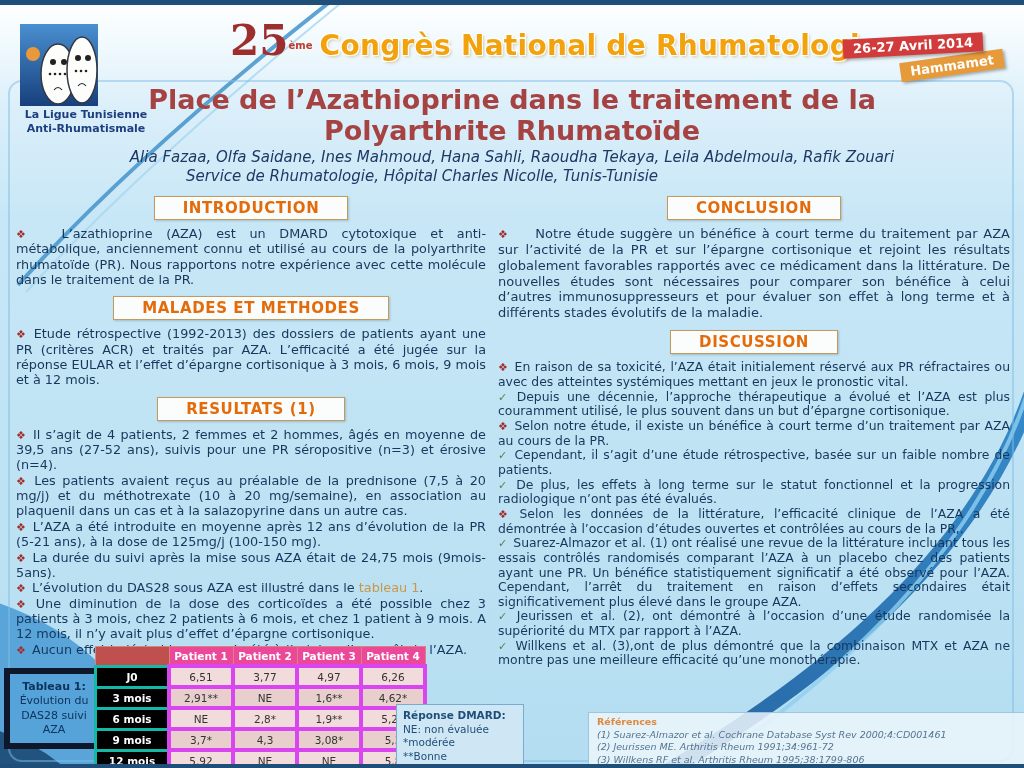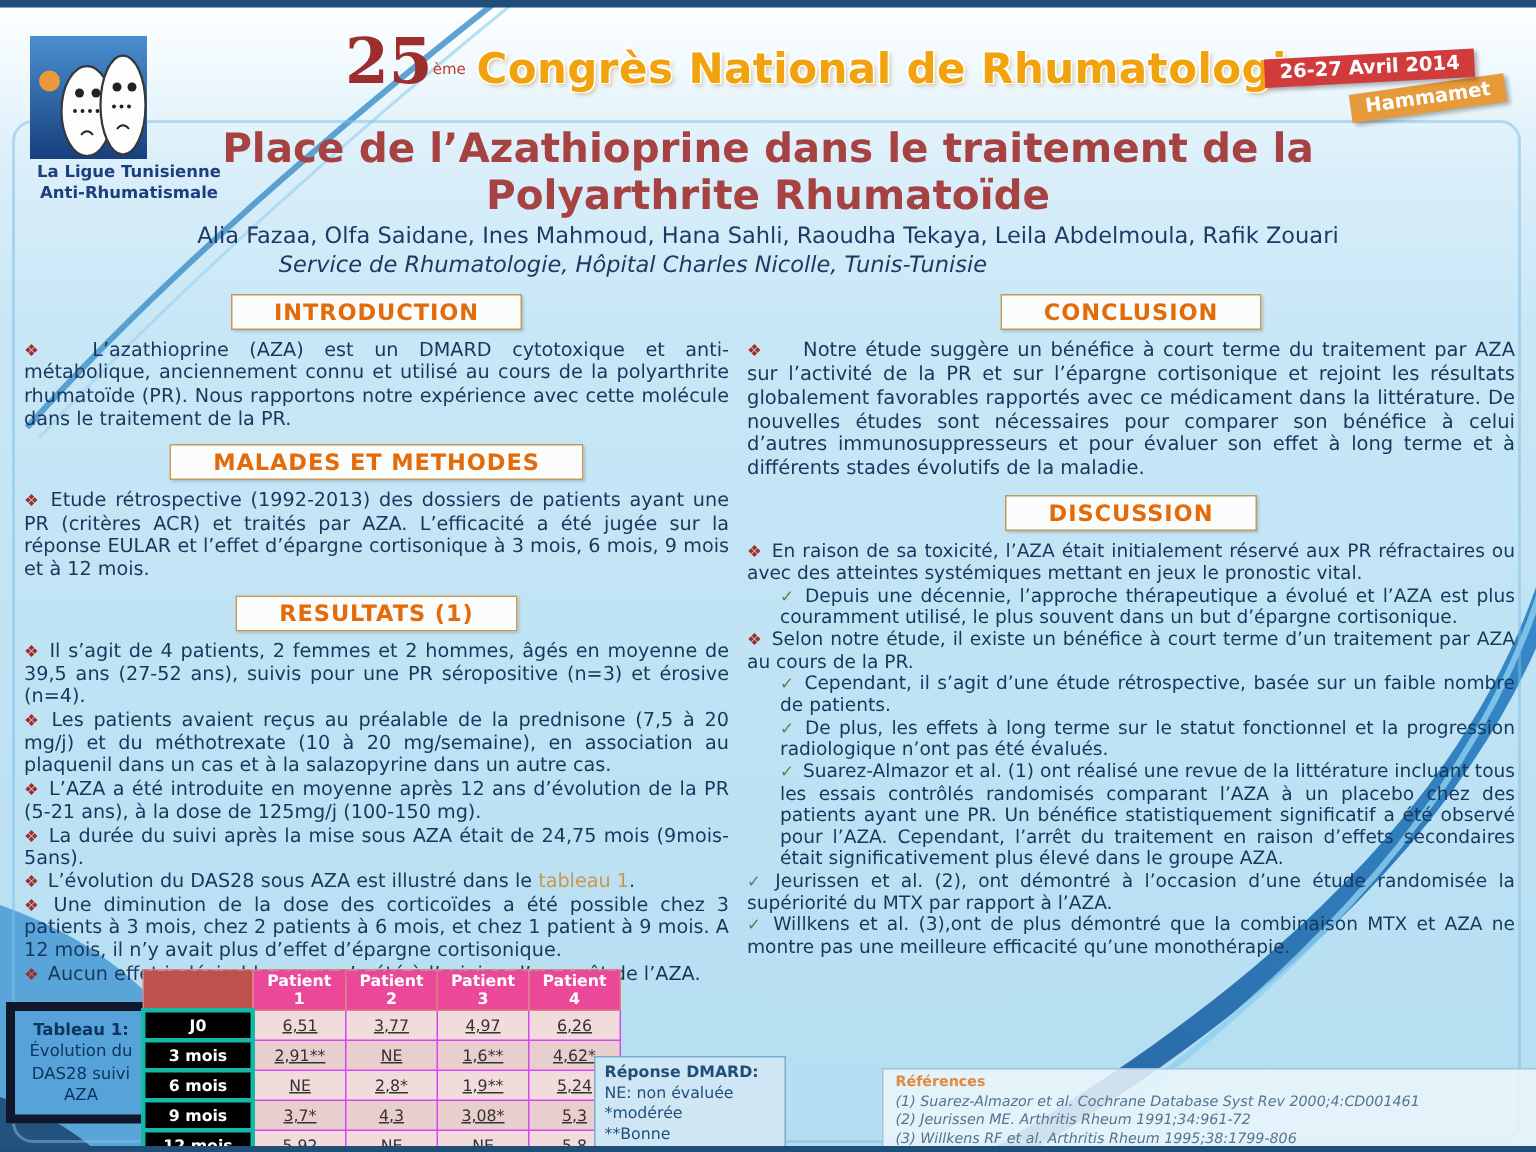--- a/index.html
+++ b/index.html
@@ -13,66 +13,66 @@
   .bottombar{position:absolute;bottom:0;left:0;width:1024px;height:4px;background:#1f4e79;z-index:4;}
   .frame{position:absolute;left:8px;top:80px;width:1002px;height:678px;
     border:2px solid rgba(130,190,228,.5);border-radius:14px;z-index:0;}
 
   
   .logo-wrap{position:absolute;left:20px;top:24px;width:78px;height:82px;z-index:2;}
   .logo-caption{position:absolute;left:2px;top:108px;width:168px;text-align:center;
     font-size:11px;font-weight:bold;color:#1e3f7f;line-height:1.25;z-index:2;}
   .congress{position:absolute;top:20px;left:230px;width:610px;text-align:center;z-index:2;white-space:nowrap;}
   .congress .num{font-family:"DejaVu Serif","Liberation Serif",serif;font-size:42px;font-weight:bold;color:#9e2d2d;line-height:1;}
-  .congress .ord{color:#c0392b;font-size:10px;font-weight:normal;vertical-align:super;margin-right:2px;}
+  .congress .ord{color:#c0392b;font-size:10px;font-weight:bold;vertical-align:super;margin-right:2px;}
   .congress-title{font-size:28px;font-weight:bold;color:#f2a20d;letter-spacing:.3px;
     text-shadow:1px 1px 0 #fff,-1px -1px 0 #fff,1px -1px 0 #fff,-1px 1px 0 #fff,2px 2px 3px rgba(170,110,0,.35);}
   .banner{position:absolute;color:#fff;font-weight:bold;font-size:13px;padding:2px 10px;
     box-shadow:2px 2px 3px rgba(0,0,0,.3);z-index:3;white-space:nowrap;}
   .banner.red{top:36px;left:843px;transform:rotate(-3deg);background:#d23b3b;z-index:3;}
   .banner.orange{top:56px;left:900px;transform:rotate(-8deg);background:#e69a3a;z-index:2;}
 
   
   .poster-title{position:absolute;top:84px;left:60px;width:904px;text-align:center;
     font-size:27px;font-weight:bold;color:#a64342;line-height:1.15;z-index:2;}
   .authors{position:absolute;top:148px;left:0;width:1024px;text-align:center;
-    font-size:15px;color:#1f3864;z-index:2;}
+    font-style:italic;font-size:15px;color:#1f3864;z-index:2;}
   .affiliation{position:absolute;top:167px;left:0;width:844px;text-align:center;
     font-style:italic;font-size:15px;color:#1f3864;z-index:2;}
 
   
   .col{position:absolute;top:194px;z-index:2;}
   .col-left{left:14px;width:474px;}
   .col-right{left:496px;width:516px;}
   .sec-head-wrap{text-align:center;margin:2px 0 6px 0;}
   .sec-head{display:inline-block;background:#fbfdfd;border:1px solid #c49a5c;color:#e36b0a;
     font-weight:bold;font-size:15px;letter-spacing:.6px;padding:2px 28px;
     box-shadow:1px 1px 2px rgba(0,0,0,.18);}
   .body{margin:0 2px 9px 2px;}
   .li{text-align:justify;color:#17375d;font-size:12.8px;line-height:1.2;}
   .col-right .body.discussion .li{font-size:12.4px;line-height:1.17;}
   .col-right .body.conclusion .li{font-size:13px;line-height:1.22;}
-  .li.indent{margin-left:22px;}
+  .li.indent{}
   .li.first .bullet{margin-right:26px;}
   .bullet{font-size:11px;margin-right:6px;}
   .bullet.diamond{color:#a12c2a;}
   .bullet.check{color:#5f7d4d;}
   .tbl-link{color:#c9974c;}
 
   
   .tableau-label{position:absolute;left:4px;top:668px;width:84px;z-index:2;
     background:#55a3d8;border:6px solid #0f172a;color:#0f3460;text-align:center;
     font-size:11px;line-height:1.3;padding:6px 2px;}
   .tableau-label .b{font-weight:bold;}
   table.das{position:absolute;left:94px;top:646px;z-index:2;border-collapse:collapse;}
   table.das th,table.das td{font-size:10.5px;padding:1px 4px;text-align:center;height:15px;}
   table.das thead th{background:#ec4899;color:#fff;font-weight:bold;border:1px solid #d9827f;}
   table.das thead th.corner{background:#c0504d;}
   table.das tbody th{background:#000000;color:#fff;font-weight:bold;border:3px solid #14b8a6;width:62px;}
-  table.das td{background:#f2dcdb;color:#333;border:1px solid #d946ef;width:52px;text-decoration:underline;}
+  table.das td{background:#f2dcdb;color:#333;border:4px solid #d946ef;width:52px;}
   table.das tr.alt td{background:#e8cfcd;}
 
   .eular-box{position:absolute;left:396px;top:704px;width:114px;z-index:2;
     background:#cfe7f5;border:1px solid #78abd0;color:#1f4e79;
     font-size:10.5px;line-height:1.3;padding:4px 6px;}
   .eular-box .t{font-weight:bold;}
 
   .refs-box{position:absolute;left:588px;top:712px;width:420px;z-index:2;
     background:rgba(236,246,252,.85);border:1px solid #9fc4dd;
     padding:3px 8px;font-size:9.5px;line-height:1.32;}
@@ -191,20 +191,21 @@
 
   <div class="sec-head-wrap">
     <span class="sec-head">DISCUSSION</span>
   </div>
   <div class="body discussion">
       <div class="li"><span class="bullet diamond">❖</span>En raison de sa toxicité, l’AZA était initialement réservé aux PR réfractaires ou avec des atteintes systémiques mettant en jeux le pronostic vital.</div>
       <div class="li indent"><span class="bullet check">✓</span>Depuis une décennie, l’approche thérapeutique a évolué et l’AZA est plus couramment utilisé, le plus souvent dans un but d’épargne cortisonique.</div>
       <div class="li"><span class="bullet diamond">❖</span>Selon notre étude, il existe un bénéfice à court terme d’un traitement par AZA au cours de la PR.</div>
       <div class="li indent"><span class="bullet check">✓</span>Cependant, il s’agit d’une étude rétrospective, basée sur un faible nombre de patients.</div>
       <div class="li indent"><span class="bullet check">✓</span>De plus, les effets à long terme sur le statut fonctionnel et la progression radiologique n’ont pas été évalués.</div>
+      <div class="li"><span class="bullet diamond">❖</span>Selon les données de la littérature, l’efficacité clinique de l’AZA a été démontrée à l’occasion d’études ouvertes et contrôlées au cours de la PR,.</div>
       <div class="li indent"><span class="bullet check">✓</span>Suarez-Almazor et al. (1) ont réalisé une revue de la littérature incluant tous les essais contrôlés randomisés comparant l’AZA à un placebo chez des patients ayant une PR. Un bénéfice statistiquement significatif a été observé pour l’AZA. Cependant, l’arrêt du traitement en raison d’effets secondaires était significativement plus élevé dans le groupe AZA.</div>
       <div class="li"><span class="bullet check">✓</span>Jeurissen et al. (2), ont démontré à l’occasion d’une étude randomisée la supériorité du MTX par rapport à l’AZA.</div>
       <div class="li"><span class="bullet check">✓</span>Willkens et al. (3),ont de plus démontré que la combinaison MTX et AZA ne montre pas une meilleure efficacité qu’une monothérapie.</div>
     </div>
 </section>
 
 <div class="tableau-label">
   <div class="b">Tableau 1:</div>
   <div>Évolution du DAS28 suivi AZA</div>
 </div>

